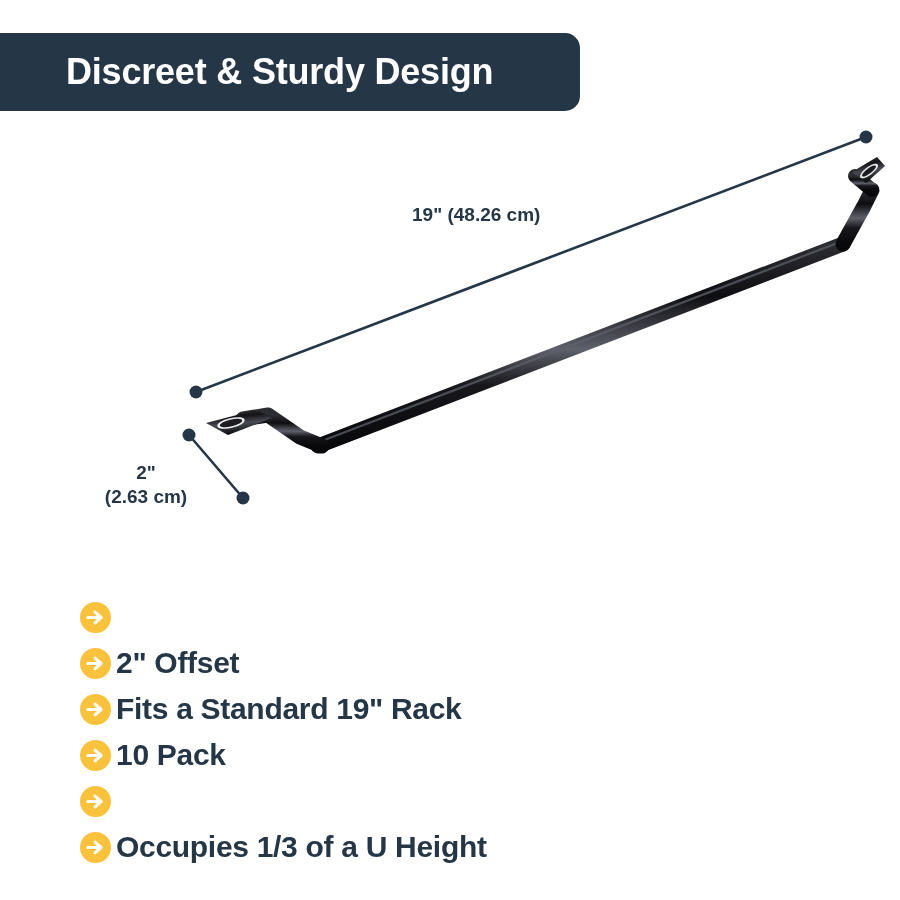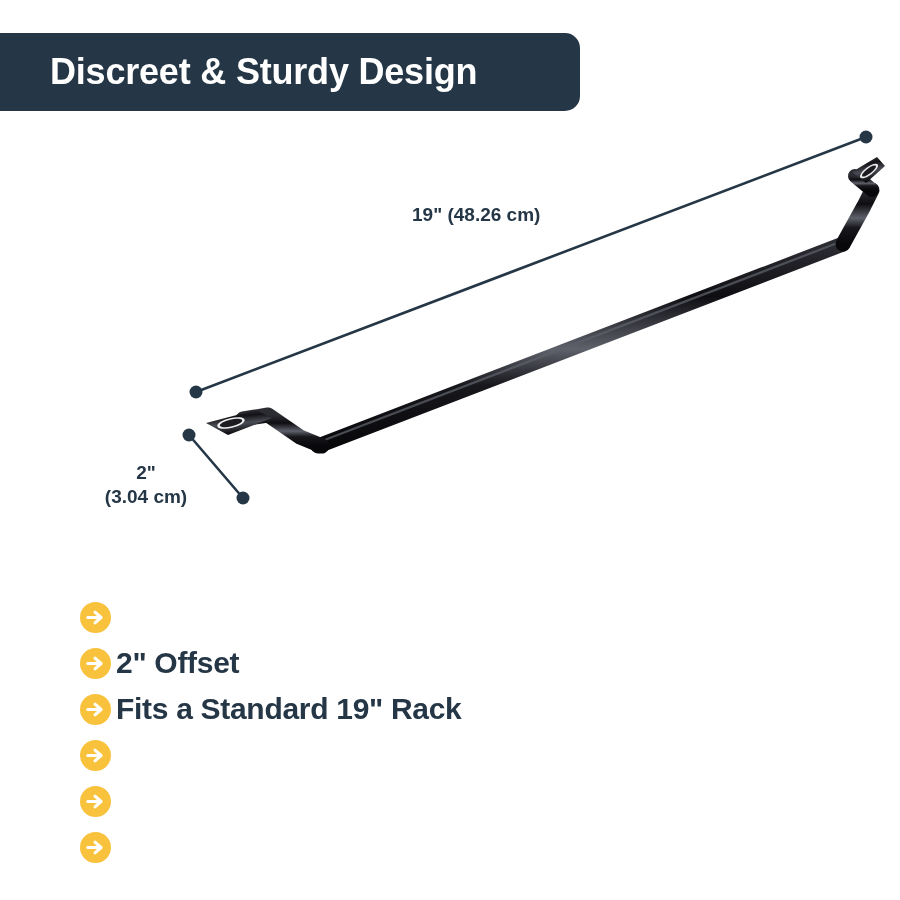--- a/index.html
+++ b/index.html
@@ -26,21 +26,21 @@
     position: absolute;
     left: 0;
     top: 33px;
     width: 580px;
     height: 78px;
     background: #253746;
     border-radius: 0 15px 15px 0;
     display: flex;
     align-items: center;
     box-sizing: border-box;
-    padding-left: 50px;
+    padding-left: 66px;
   }
   .banner-title {
     color: #ffffff;
     font-size: 36px;
     font-weight: bold;
     letter-spacing: -0.2px;
     line-height: 1;
     white-space: nowrap;
   }
 
@@ -172,21 +172,21 @@
         </g>
 
       </g>
     </svg>
   </div>
 
   <div class="dim-label dim-label-long">19" (48.26 cm)</div>
 
   <div class="dim-label dim-label-short">
     <span class="ln">2"</span>
-    <span class="ln">(3.04 cm)</span>
+    <span class="ln">(2.63 cm)</span>
   </div>
 
   <div class="features">
 
     <div class="feature-row">
       <svg class="feature-icon" viewBox="0 0 32 32">
         <circle cx="16" cy="16" r="16" fill="#f9c23c"></circle>
         <path d="M8 16 H20 M15.5 10.5 L21.8 16 L15.5 21.5" stroke="#ffffff" stroke-width="3.2" stroke-linecap="round" stroke-linejoin="round" fill="none"></path>
       </svg>
     </div>
@@ -205,31 +205,33 @@
         <path d="M8 16 H20 M15.5 10.5 L21.8 16 L15.5 21.5" stroke="#ffffff" stroke-width="3.2" stroke-linecap="round" stroke-linejoin="round" fill="none"></path>
       </svg>
       <span class="feature-text">Fits a Standard 19" Rack</span>
     </div>
 
     <div class="feature-row">
       <svg class="feature-icon" viewBox="0 0 32 32">
         <circle cx="16" cy="16" r="16" fill="#f9c23c"></circle>
         <path d="M8 16 H20 M15.5 10.5 L21.8 16 L15.5 21.5" stroke="#ffffff" stroke-width="3.2" stroke-linecap="round" stroke-linejoin="round" fill="none"></path>
       </svg>
-    </div>
-
-    <div class="feature-row">
-      <svg class="feature-icon" viewBox="0 0 32 32">
-        <circle cx="16" cy="16" r="16" fill="#f9c23c"></circle>
-        <path d="M8 16 H20 M15.5 10.5 L21.8 16 L15.5 21.5" stroke="#ffffff" stroke-width="3.2" stroke-linecap="round" stroke-linejoin="round" fill="none"></path>
-      </svg>
-    </div>
-
-    <div class="feature-row">
-      <svg class="feature-icon" viewBox="0 0 32 32">
-        <circle cx="16" cy="16" r="16" fill="#f9c23c"></circle>
-        <path d="M8 16 H20 M15.5 10.5 L21.8 16 L15.5 21.5" stroke="#ffffff" stroke-width="3.2" stroke-linecap="round" stroke-linejoin="round" fill="none"></path>
-      </svg>
+      <span class="feature-text">10 Pack</span>
+    </div>
+
+    <div class="feature-row">
+      <svg class="feature-icon" viewBox="0 0 32 32">
+        <circle cx="16" cy="16" r="16" fill="#f9c23c"></circle>
+        <path d="M8 16 H20 M15.5 10.5 L21.8 16 L15.5 21.5" stroke="#ffffff" stroke-width="3.2" stroke-linecap="round" stroke-linejoin="round" fill="none"></path>
+      </svg>
+    </div>
+
+    <div class="feature-row">
+      <svg class="feature-icon" viewBox="0 0 32 32">
+        <circle cx="16" cy="16" r="16" fill="#f9c23c"></circle>
+        <path d="M8 16 H20 M15.5 10.5 L21.8 16 L15.5 21.5" stroke="#ffffff" stroke-width="3.2" stroke-linecap="round" stroke-linejoin="round" fill="none"></path>
+      </svg>
+      <span class="feature-text">Occupies 1/3 of a U Height</span>
     </div>
 
   </div>
 
 </div>
 
 </body></html>

